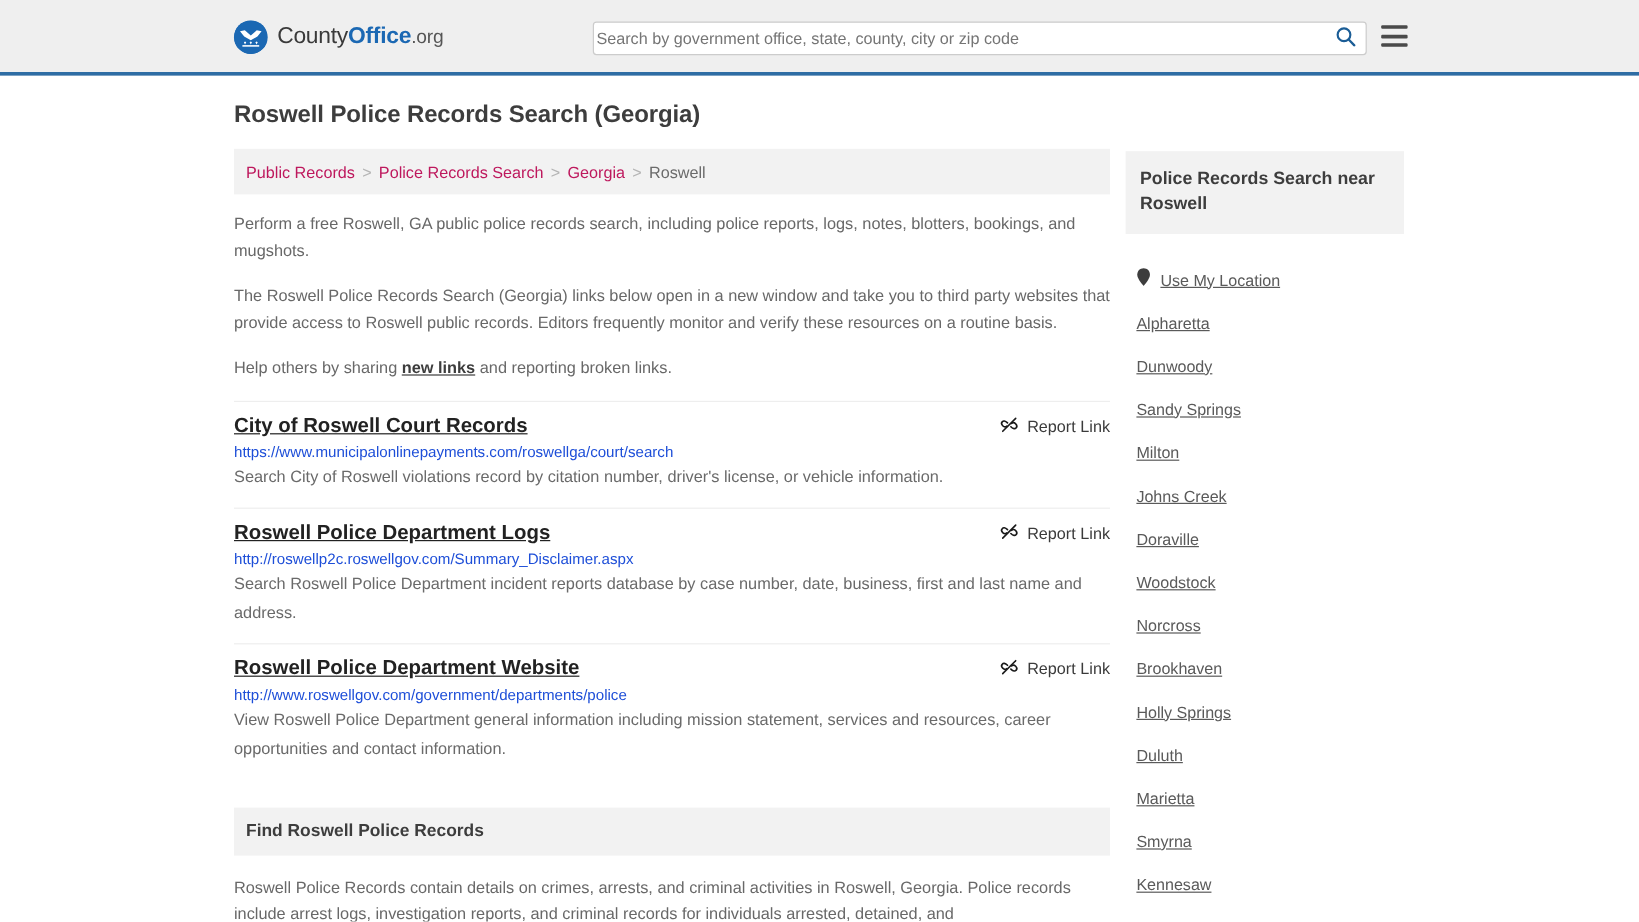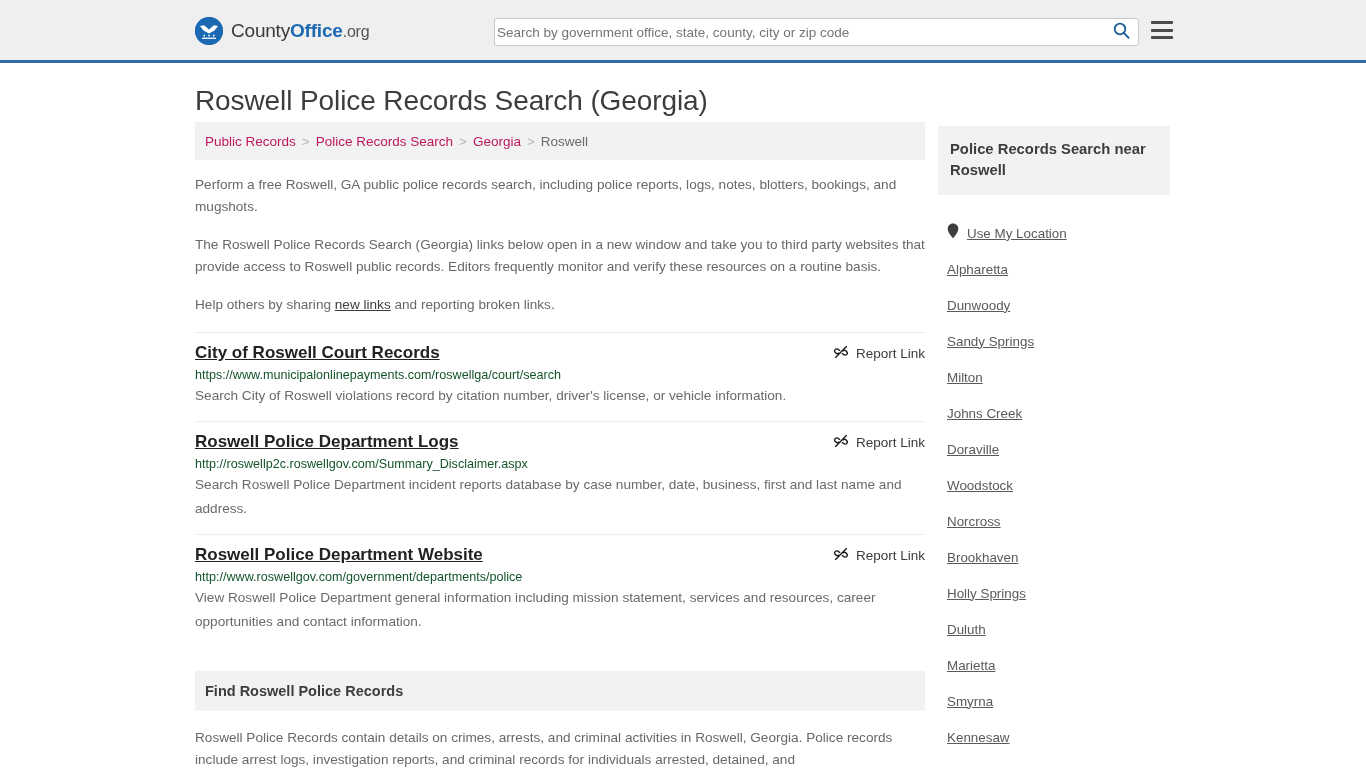--- a/index.html
+++ b/index.html
@@ -82,63 +82,63 @@
     width: 1366px;
   }
   .content-col {
     position: absolute; left: 195px; top: 22px; width: 730px;
   }
   .side-col {
     position: absolute; left: 938px; top: 63px; width: 232px;
   }
 
   h1.page-title {
-    font-size: 28px; font-weight: normal; color: #3d3d3d;
-    margin: 0 0 5px 0; letter-spacing: -0.1px;
+    font-size: 20px; font-weight: bold; color: #3d3d3d;
+    margin: 0 0 16px 0; letter-spacing: -0.1px;
   }
 
   .breadcrumb {
     background: #f2f2f2;
     height: 38px;
     display: flex; align-items: center;
     padding: 0 10px;
     font-size: 13.5px;
     gap: 6px;
     margin-bottom: 14px;
   }
   .breadcrumb a { color: #be185d; text-decoration: none; }
   .breadcrumb .sep { color: #b4b4b4; }
   .breadcrumb .crumb-last { color: #6b6b6b; }
 
   p.intro {
     font-size: 13.6px; color: #686868; line-height: 22px;
     margin: 0 0 16px 0;
   }
-  p.intro a { color: #3d3d3d; text-decoration: underline; font-weight: normal; }
+  p.intro a { color: #3d3d3d; text-decoration: underline; font-weight: bold; }
 
   
   .result {
     padding: 10px 0 13px 0;
     border-top: 1px solid #eeeeee;
   }
   .result:first-of-type { border-top: 1px solid #eeeeee; }
   .result-head {
     display: flex; align-items: flex-start; justify-content: space-between;
   }
   .result-title {
     font-size: 17px; font-weight: bold; color: #222222;
     text-decoration: underline; display: inline-block;
   }
   .report-link {
     display: flex; align-items: center; gap: 7px;
     font-size: 13.5px; color: #3b3b3b; text-decoration: none;
     white-space: nowrap; margin-top: 1px; margin-right: 0;
   }
   .result-url {
-    font-size: 12.6px; color: #14532d; margin-top: 5px; word-break: break-all;
+    font-size: 12.6px; color: #1d4ed8; margin-top: 5px; word-break: break-all;
   }
   .result-desc {
     font-size: 13.6px; color: #6a6a6a; line-height: 24px; margin-top: 2px;
   }
 
   .section-box {
     background: #f2f2f2;
     height: 40px;
     display: flex; align-items: center;
     padding: 0 10px;

